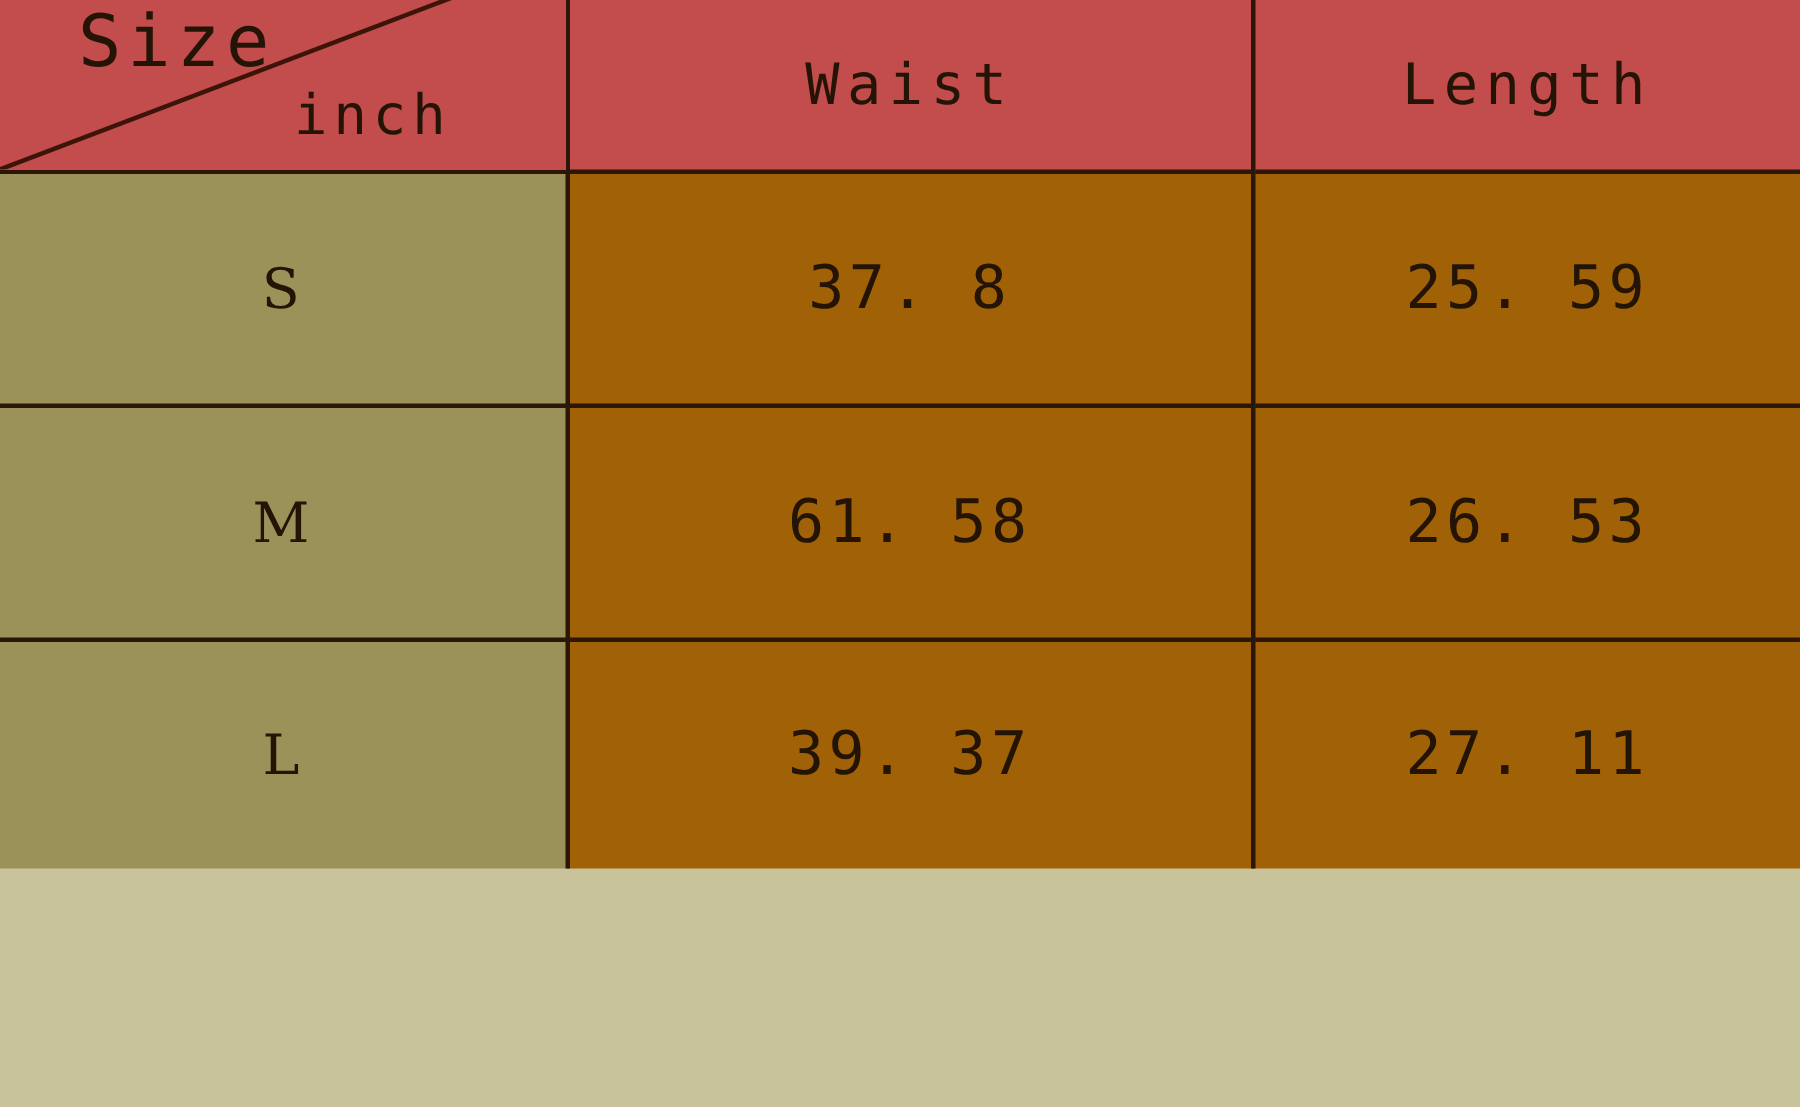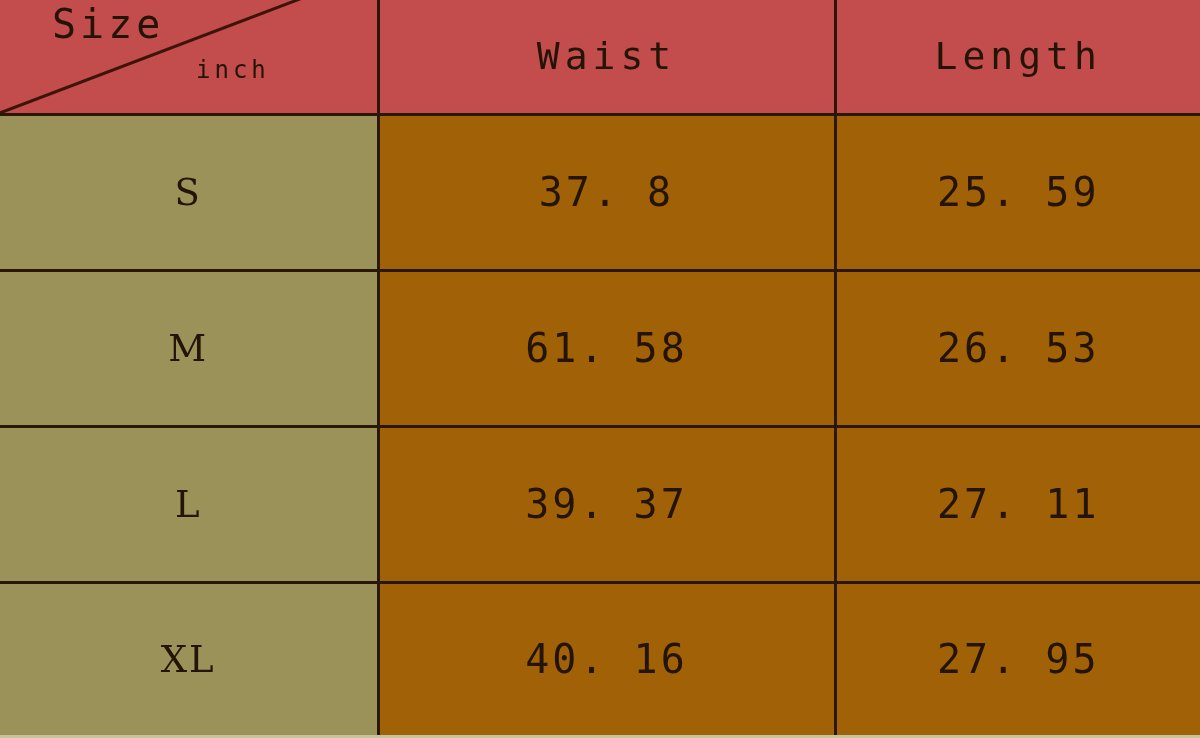--- a/index.html
+++ b/index.html
@@ -65,29 +65,29 @@
   }
   th.corner .corner-inner {
     position: relative;
     width: 100%;
     height: 100%;
   }
   th.corner .lbl-size {
     position: absolute;
     left: 52px;
     top: 4px;
-    font-size: 40px;
+    font-size: 48px;
     letter-spacing: 4px;
     line-height: 1;
   }
   th.corner .lbl-inch {
     position: absolute;
     left: 196px;
     top: 58px;
-    font-size: 24px;
+    font-size: 37px;
     letter-spacing: 4px;
     line-height: 1;
   }
 
   
   .size-table tbody tr { height: 156px; }
   .size-table tbody tr:last-child { height: 153px; }
   .size-table tbody tr:last-child td { border-bottom: none; }
 
   td.size-cell {
@@ -148,23 +148,14 @@
     </tr>
     <tr>
       <td class="size-cell">L</td>
       <td class="val-cell">
         <span class="num">39. 37</span>
       </td>
       <td class="val-cell">
         <span class="num">27. 11</span>
       </td>
     </tr>
-    <tr>
-      <td class="size-cell">XL</td>
-      <td class="val-cell">
-        <span class="num">40. 16</span>
-      </td>
-      <td class="val-cell">
-        <span class="num">27. 95</span>
-      </td>
-    </tr>
   </tbody>
 </table>
 
 </body></html>

